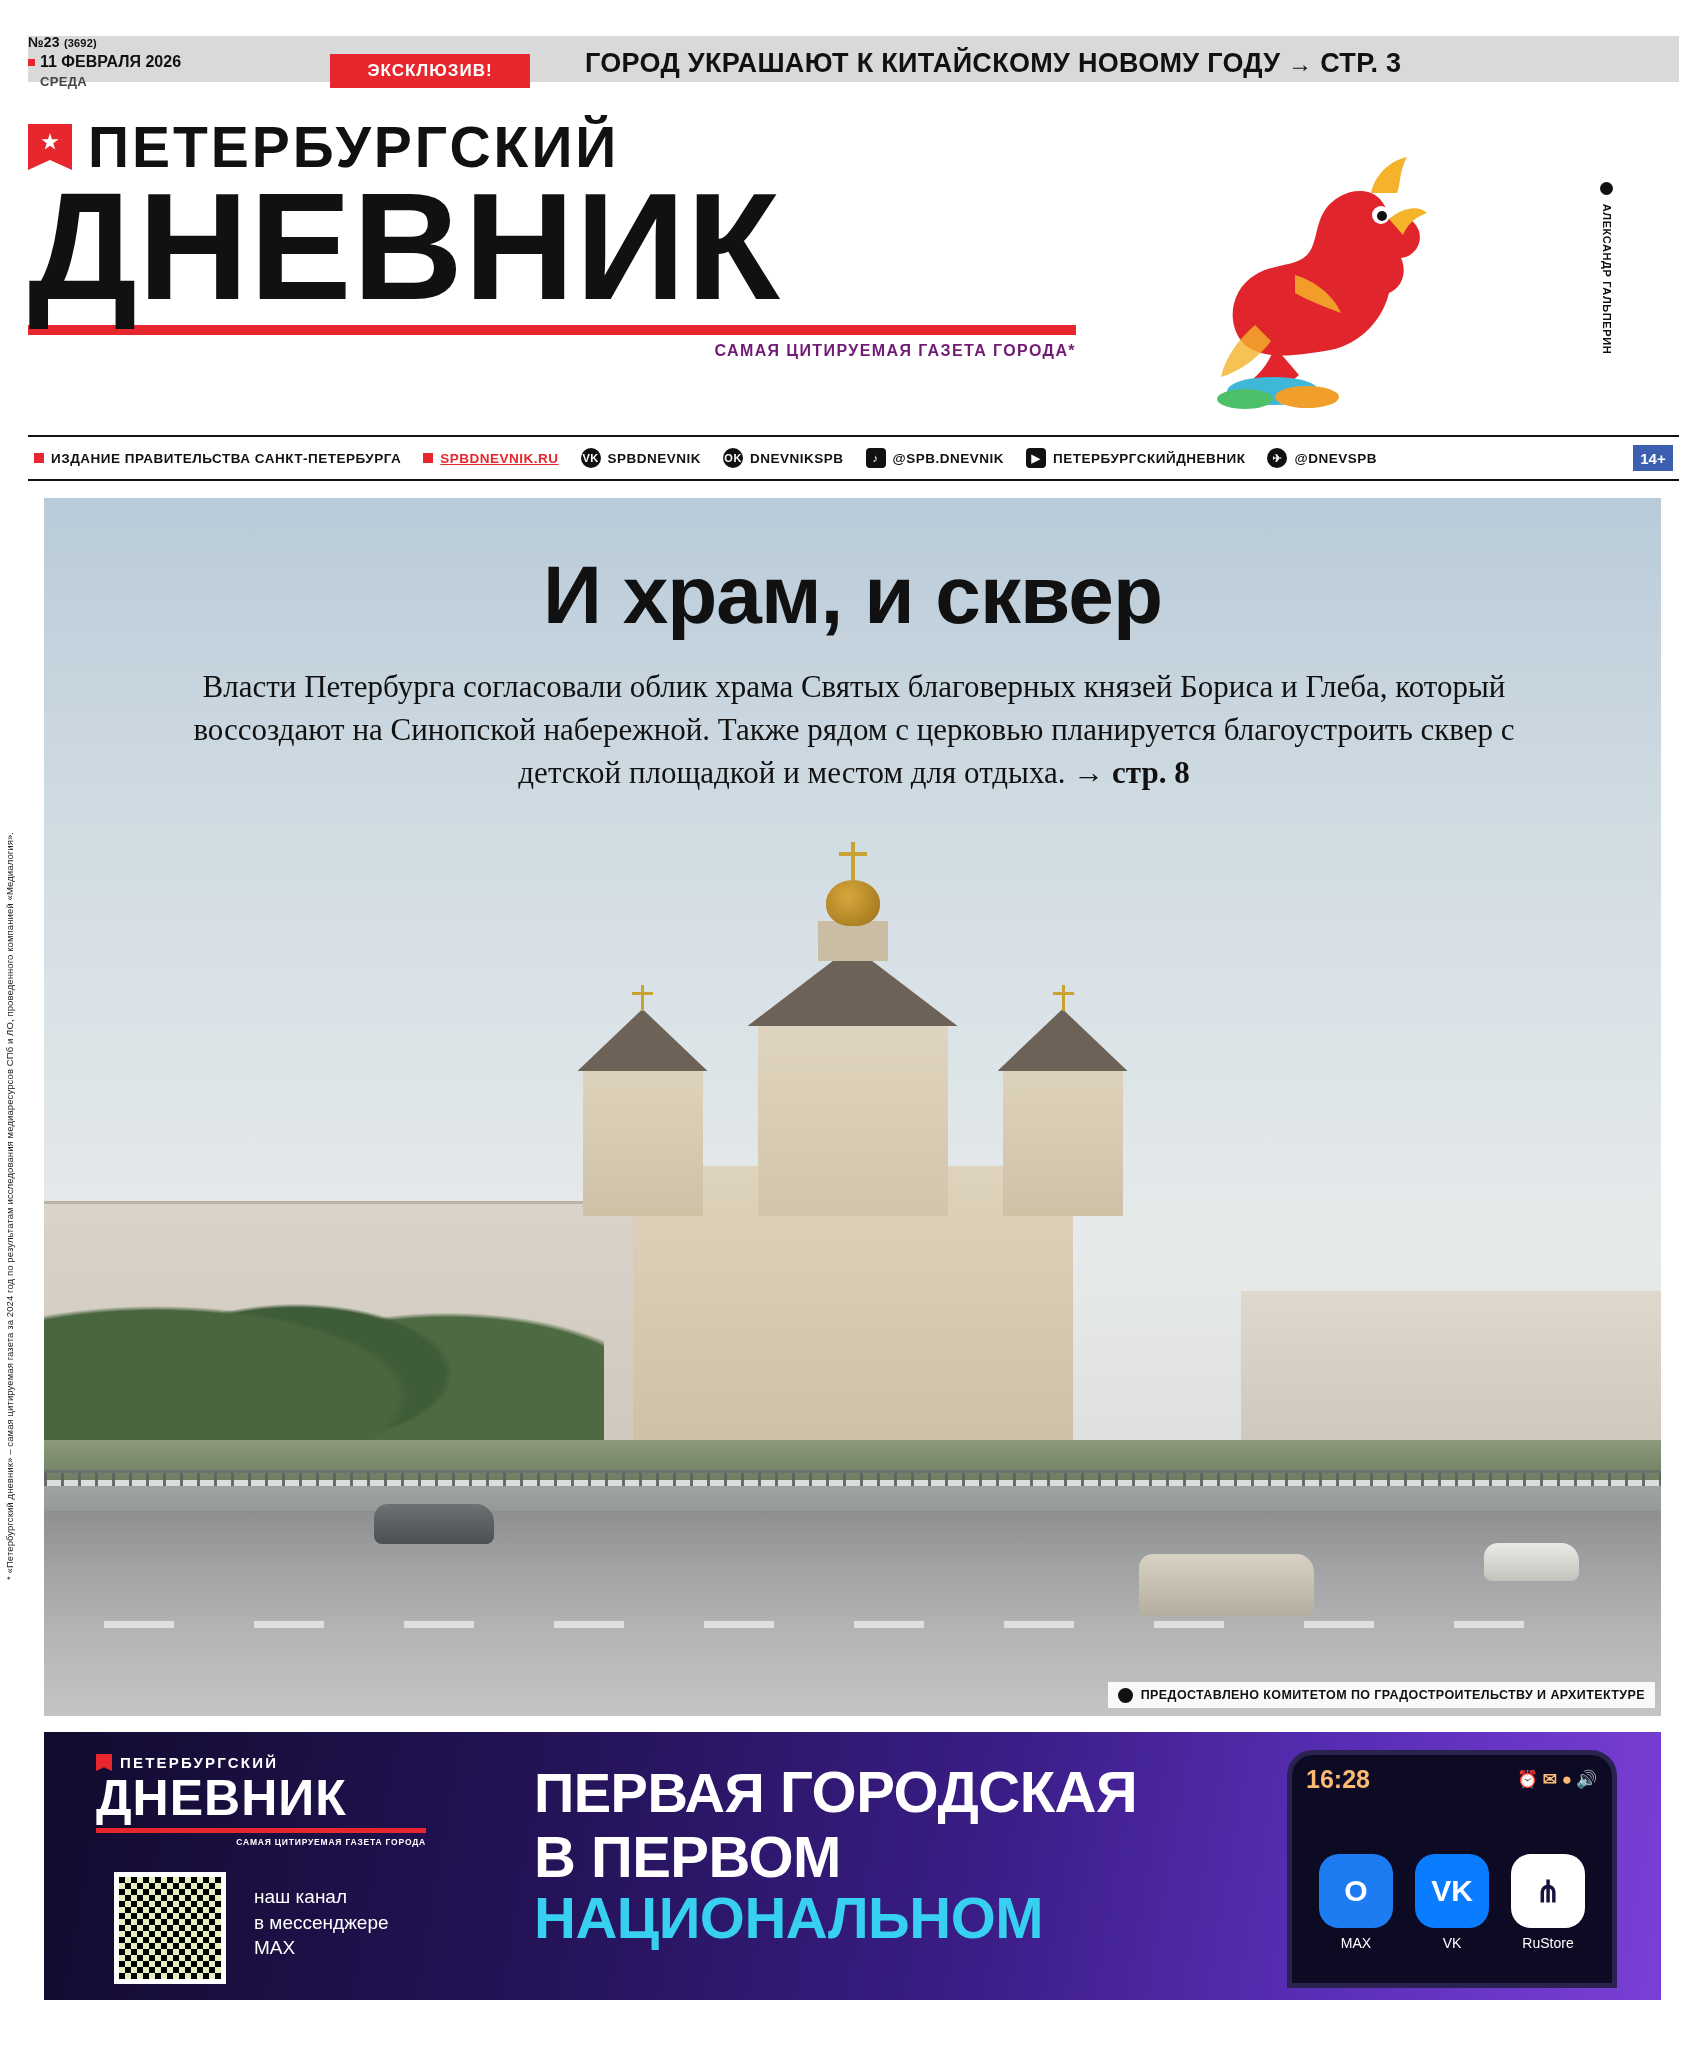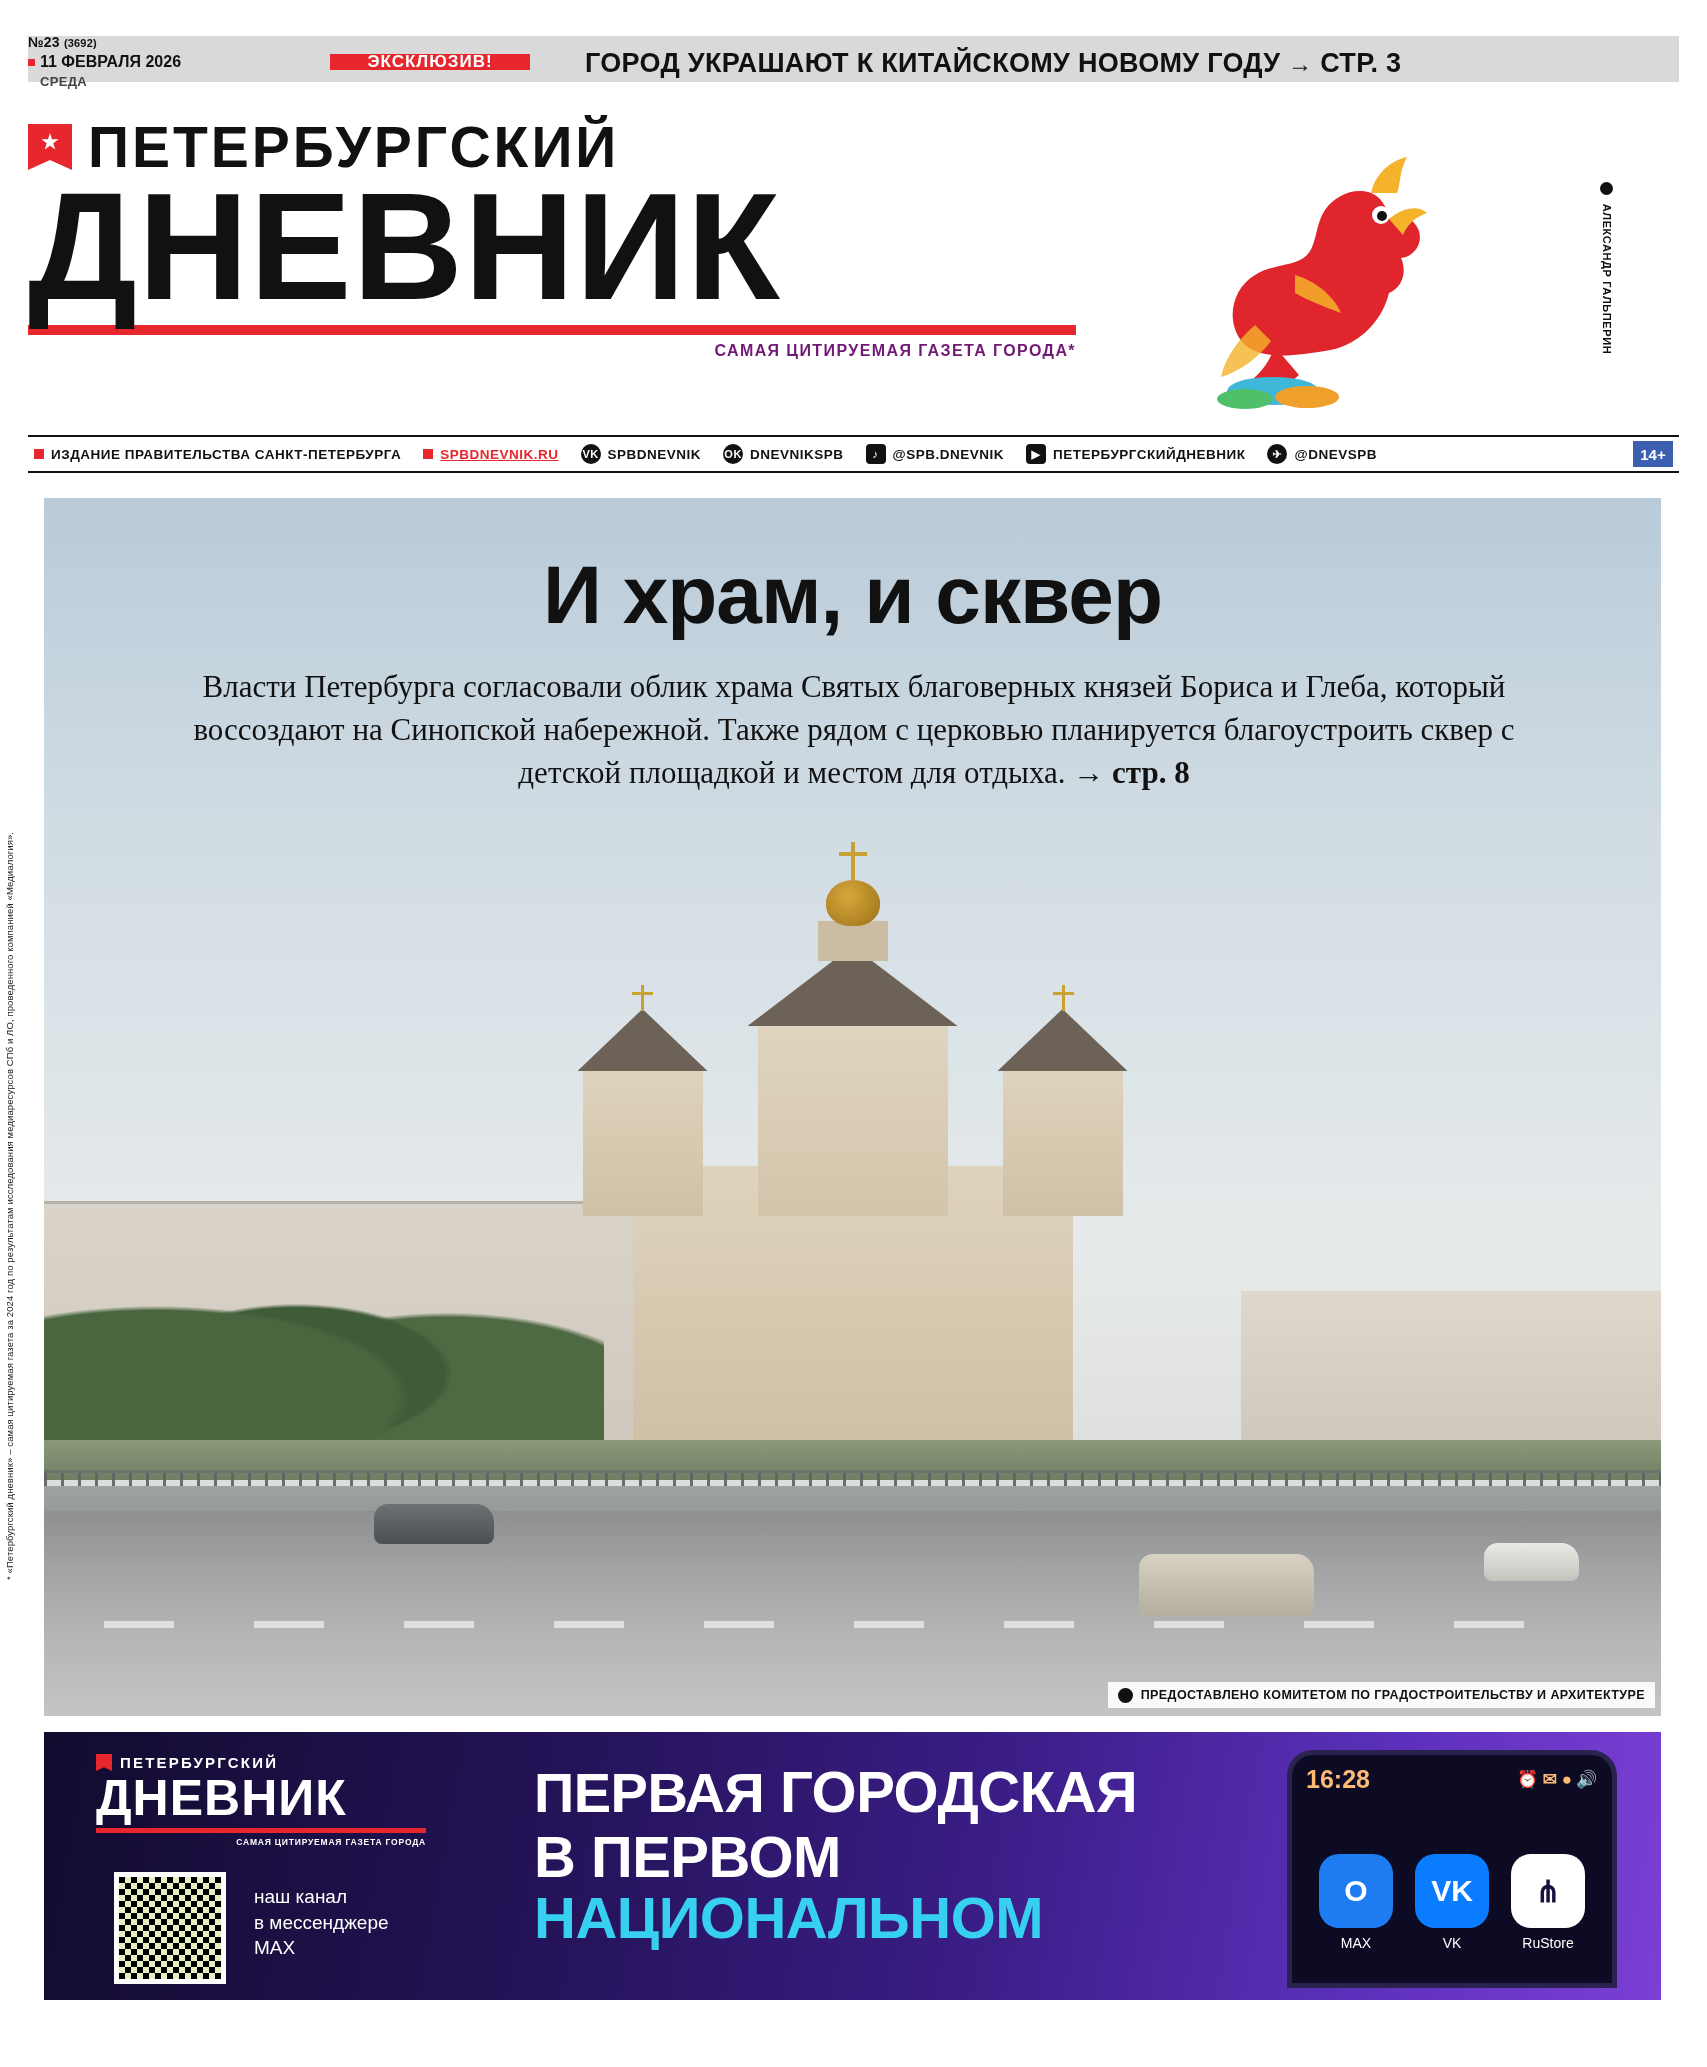--- a/index.html
+++ b/index.html
@@ -54,21 +54,21 @@
   .issue-date {
     font-size: 16px; font-weight: bold; margin-top: 3px;
     display: flex; align-items: center; gap: 5px;
   }
   .issue-date .sq { width: 7px; height: 7px; background: #e8262d; display:inline-block; }
   .issue-day { font-size: 13px; font-weight: bold; color: #444; margin-top: 3px; margin-left: 12px; letter-spacing: .3px;}
 
   .excl-badge {
     position: absolute;
     left: 330px; top: 54px;
-    width: 200px; height: 16px;
+    width: 200px; height: 34px;
     background: #e8262d;
     color: #fff;
     font-size: 17px;
     font-weight: bold;
     letter-spacing: 1px;
     display: flex; align-items: center; justify-content: center;
   }
   .topbar-head {
     position: absolute;
     left: 585px; top: 48px;
@@ -156,21 +156,21 @@
     width: 13px; height: 13px;
     border-radius: 50%;
     background: #111;
     margin-bottom: 5px;
   }
 
   
   .strip {
     position: absolute;
     left: 28px; top: 435px;
-    width: 1651px; height: 38px;
+    width: 1651px; height: 46px;
     border-top: 2px solid #111;
     border-bottom: 2px solid #111;
     display: flex;
     align-items: center;
     padding: 0 6px;
     gap: 0px;
     text-align: center;
   }
   .strip-item {
     display: flex; align-items: center; gap: 7px;

